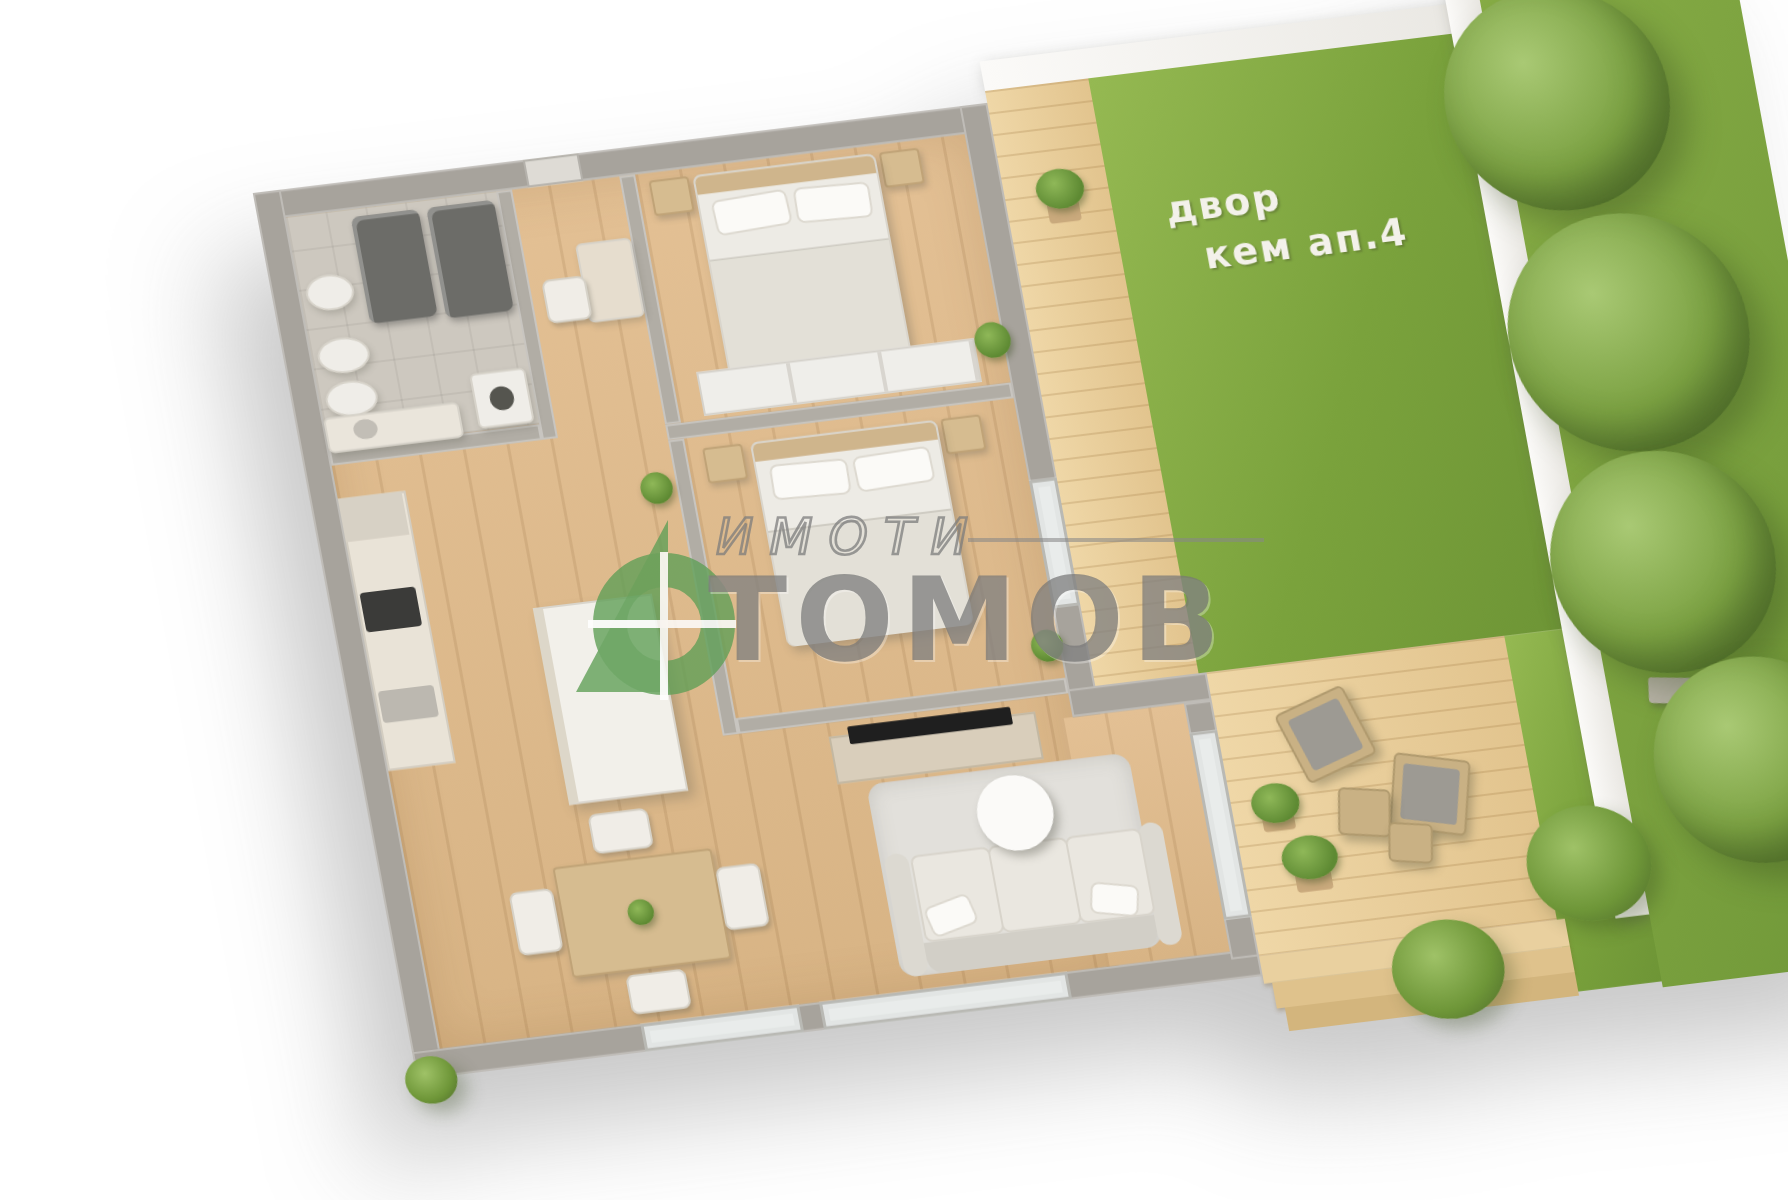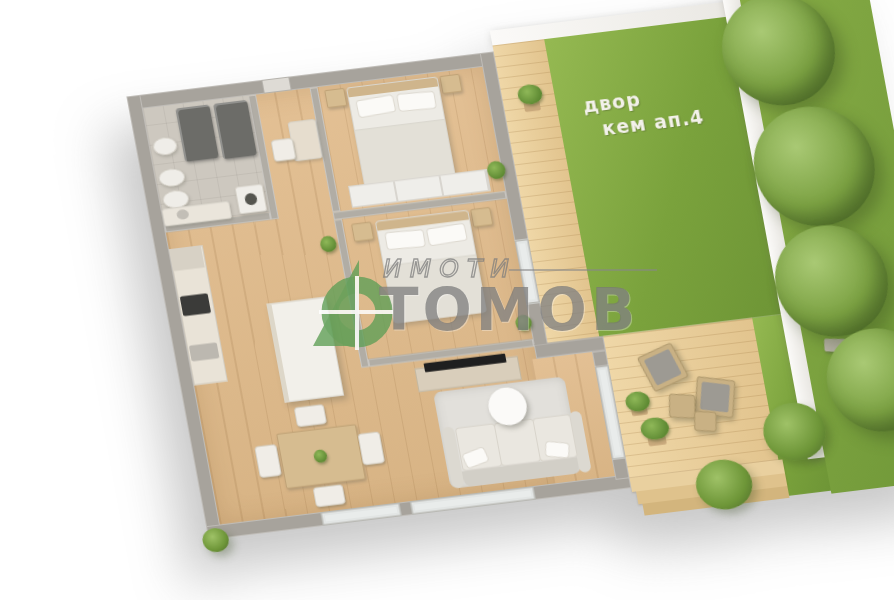--- a/index.html
+++ b/index.html
@@ -45,21 +45,21 @@
   .chair{background:#f0ede7;border:1px solid #d6d2c8;border-radius:4px;box-shadow:1px 2px 2px rgba(90,90,80,.3);}
   .outchair{background:#c9b184;border:1px solid #b09a6e;border-radius:3px;box-shadow:2px 3px 5px rgba(80,80,60,.35);}
   .outcushion{position:absolute;left:4px;top:4px;right:4px;bottom:4px;background:#9d9a93;border-radius:2px;}
   .plantleaf{border-radius:50%;background:radial-gradient(circle at 40% 35%,#8fb858,#5e8a33 70%);box-shadow:1px 2px 3px rgba(50,70,25,.4);}
   .pot{background:#c9a97c;border-radius:2px;}
   
   #lawnlabel{left:498px;top:88px;color:#f3f1ea;font-weight:bold;font-size:19px;line-height:25px;
              text-shadow:1px 1px 1px rgba(90,110,50,.55);letter-spacing:1px;}
   #lawnlabel .l2{margin-left:15px;}
   
-  #watermark{left:303px;top:248px;width:360px;height:112px;opacity:.88;text-align:right;}
+  #watermark{left:278px;top:248px;width:360px;height:112px;opacity:.88;text-align:right;}
   #wm-top{left:80px;top:6px;font-size:25px;font-style:italic;letter-spacing:8px;
           color:transparent;-webkit-text-stroke:1.3px rgba(125,125,125,.85);}
   #wm-line{left:206px;top:21px;width:148px;height:2px;background:rgba(135,135,135,.65);}
   #wm-main{left:76px;top:28px;font-size:58px;font-weight:bold;letter-spacing:4px;
            color:rgba(120,120,120,.82);text-shadow:1px 1px 0 rgba(255,255,255,.35);}
 </style>
 </head>
 <body>
 
 <div id="stage">

